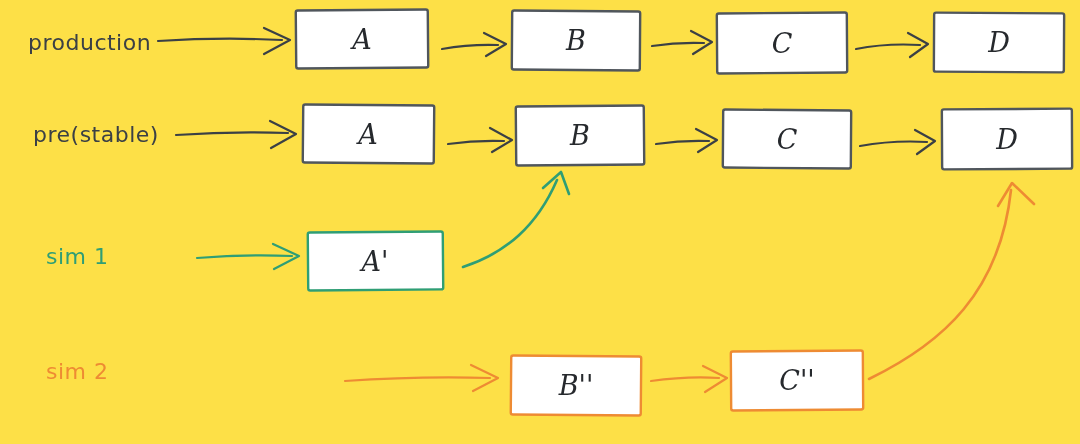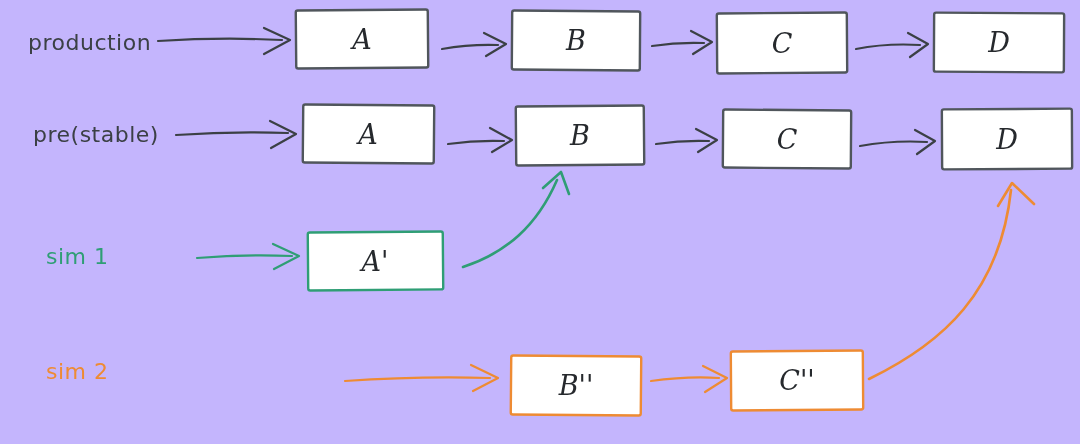--- a/index.html
+++ b/index.html
@@ -4,21 +4,21 @@
 <style>
   html, body {
     margin: 0;
     padding: 0;
     background: #ffffff;
   }
   .stage {
     position: relative;
     width: 1080px;
     height: 444px;
-    background: #c4b5fd;
+    background: #fde047;
     overflow: hidden;
   }
   svg { display: block; }
   .lane-label {
     font-family: "DejaVu Sans", sans-serif;
     font-size: 22px;
     letter-spacing: 0.5px;
   }
   .box-letter {
     font-family: "DejaVu Serif", serif;

